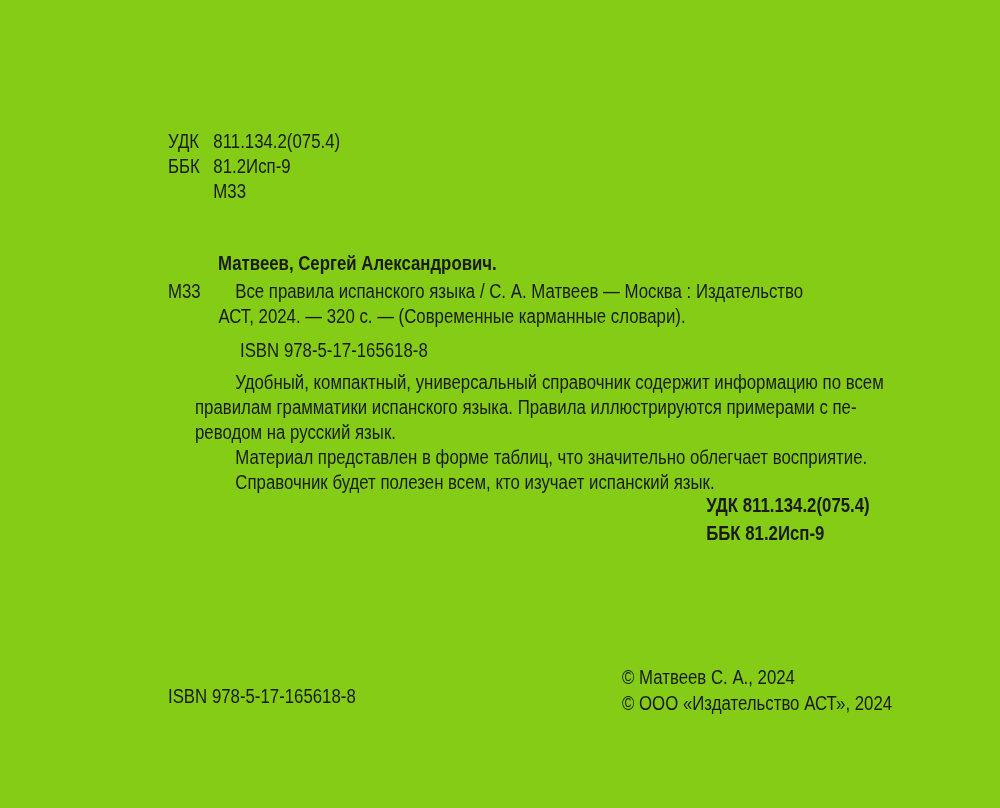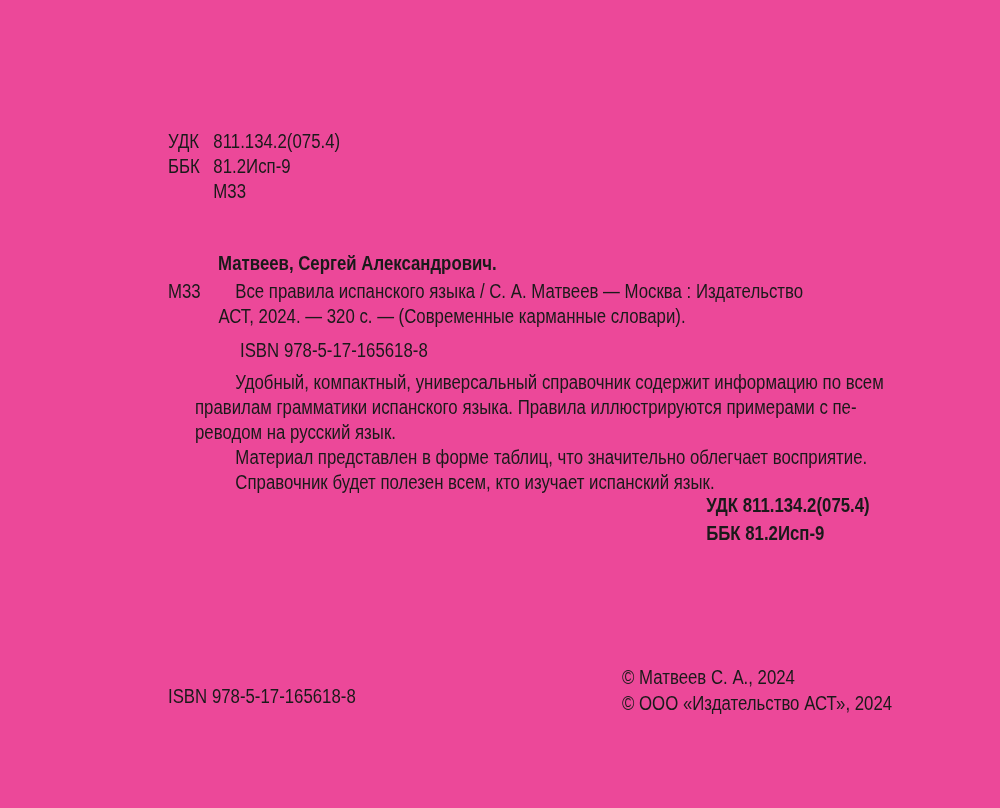--- a/index.html
+++ b/index.html
@@ -4,21 +4,21 @@
 <style>
   html, body {
     margin: 0;
     padding: 0;
     background: #ffffff;
   }
   .page {
     position: relative;
     width: 1000px;
     height: 808px;
-    background: #ec4899;
+    background: #84cc16;
     color: #1a1a1a;
     font-family: "Liberation Sans", sans-serif;
     font-size: 20px;
     overflow: hidden;
   }
   .abs {
     position: absolute;
     white-space: nowrap;
   }
   

